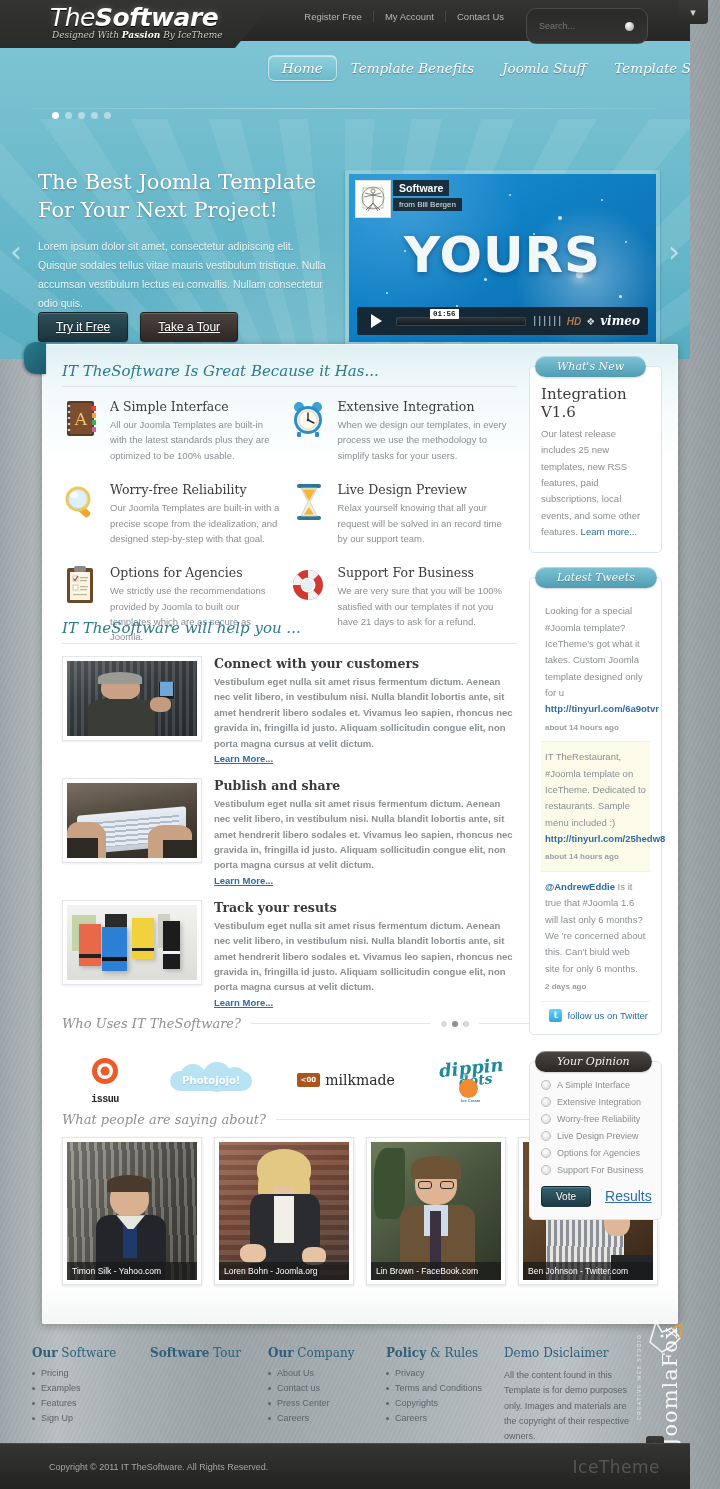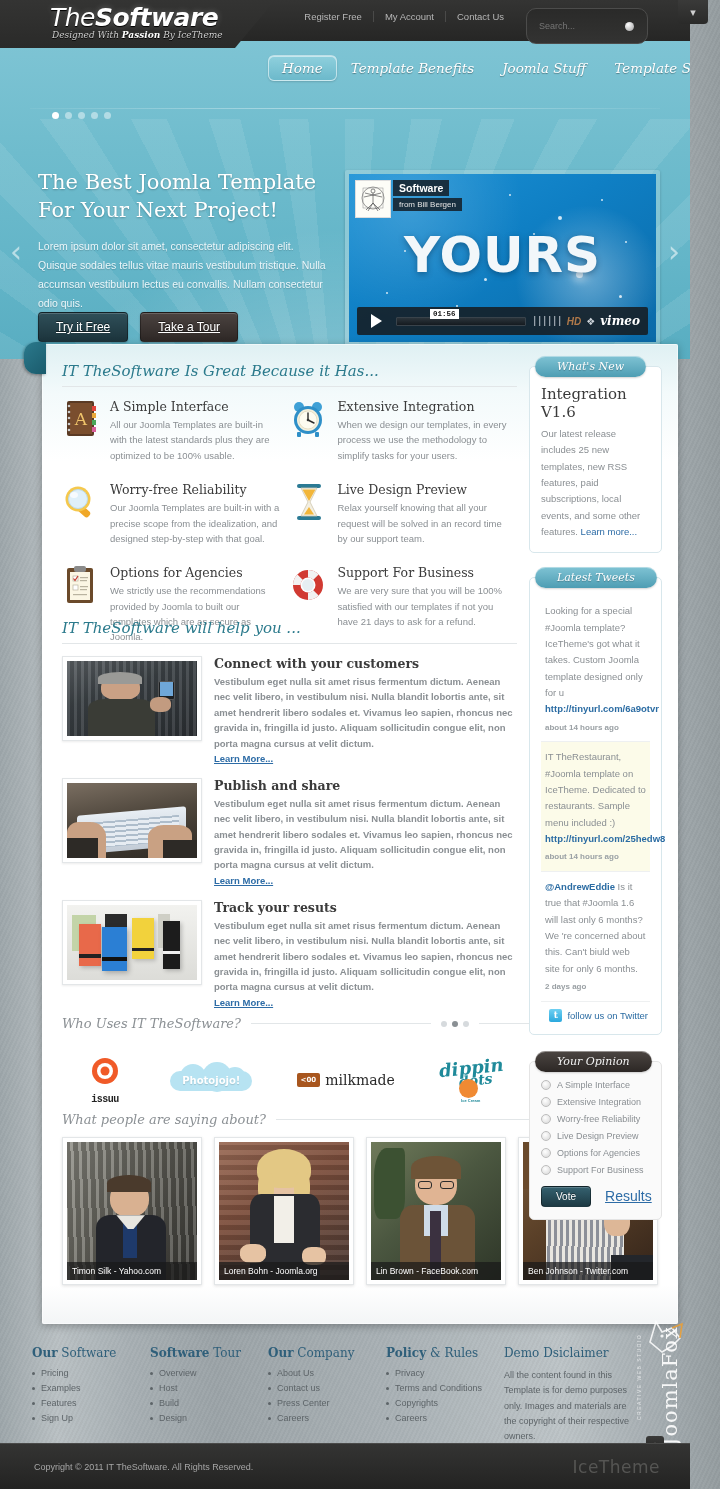--- a/index.html
+++ b/index.html
@@ -403,21 +403,21 @@
     background:linear-gradient(#3a3a39,#222221);
     border-radius:3px 3px 0 0; color:#d8d8d8; font-size:9px;
     display:flex; align-items:center; justify-content:center; z-index:45;
   }
   #copybar{
     position:absolute; left:0; top:1443px; width:690px; height:46px;
     background:linear-gradient(#343433,#232322);
     z-index:40; display:flex; align-items:center;
     border-top:1px solid #4a4a49;
   }
-  #copytext{ font-size:9px; color:#a6a6a6; margin-left:34px; }
+  #copytext{ font-size:9px; color:#a6a6a6; margin-left:49px; }
   #icetheme{
     position:absolute; right:30px; top:13px;
     font-family:"DejaVu Sans", sans-serif; font-size:17px; color:#555553;
     letter-spacing:.5px;
   }
 </style>
 </head>
 <body>
 
 <div id="bg-grey"></div>
@@ -915,26 +915,20 @@
       <ul>
         <li>Pricing</li>
         <li>Examples</li>
         <li>Features</li>
         <li>Sign Up</li>
       </ul>
     </div>
 
     <div class="fcol">
       <h4><b>Software</b><span> Tour</span></h4>
-      <ul>
-        <li>Overview</li>
-        <li>Host</li>
-        <li>Build</li>
-        <li>Design</li>
-      </ul>
     </div>
 
     <div class="fcol">
       <h4><b>Our</b><span> Company</span></h4>
       <ul>
         <li>About Us</li>
         <li>Contact us</li>
         <li>Press Center</li>
         <li>Careers</li>
       </ul>

